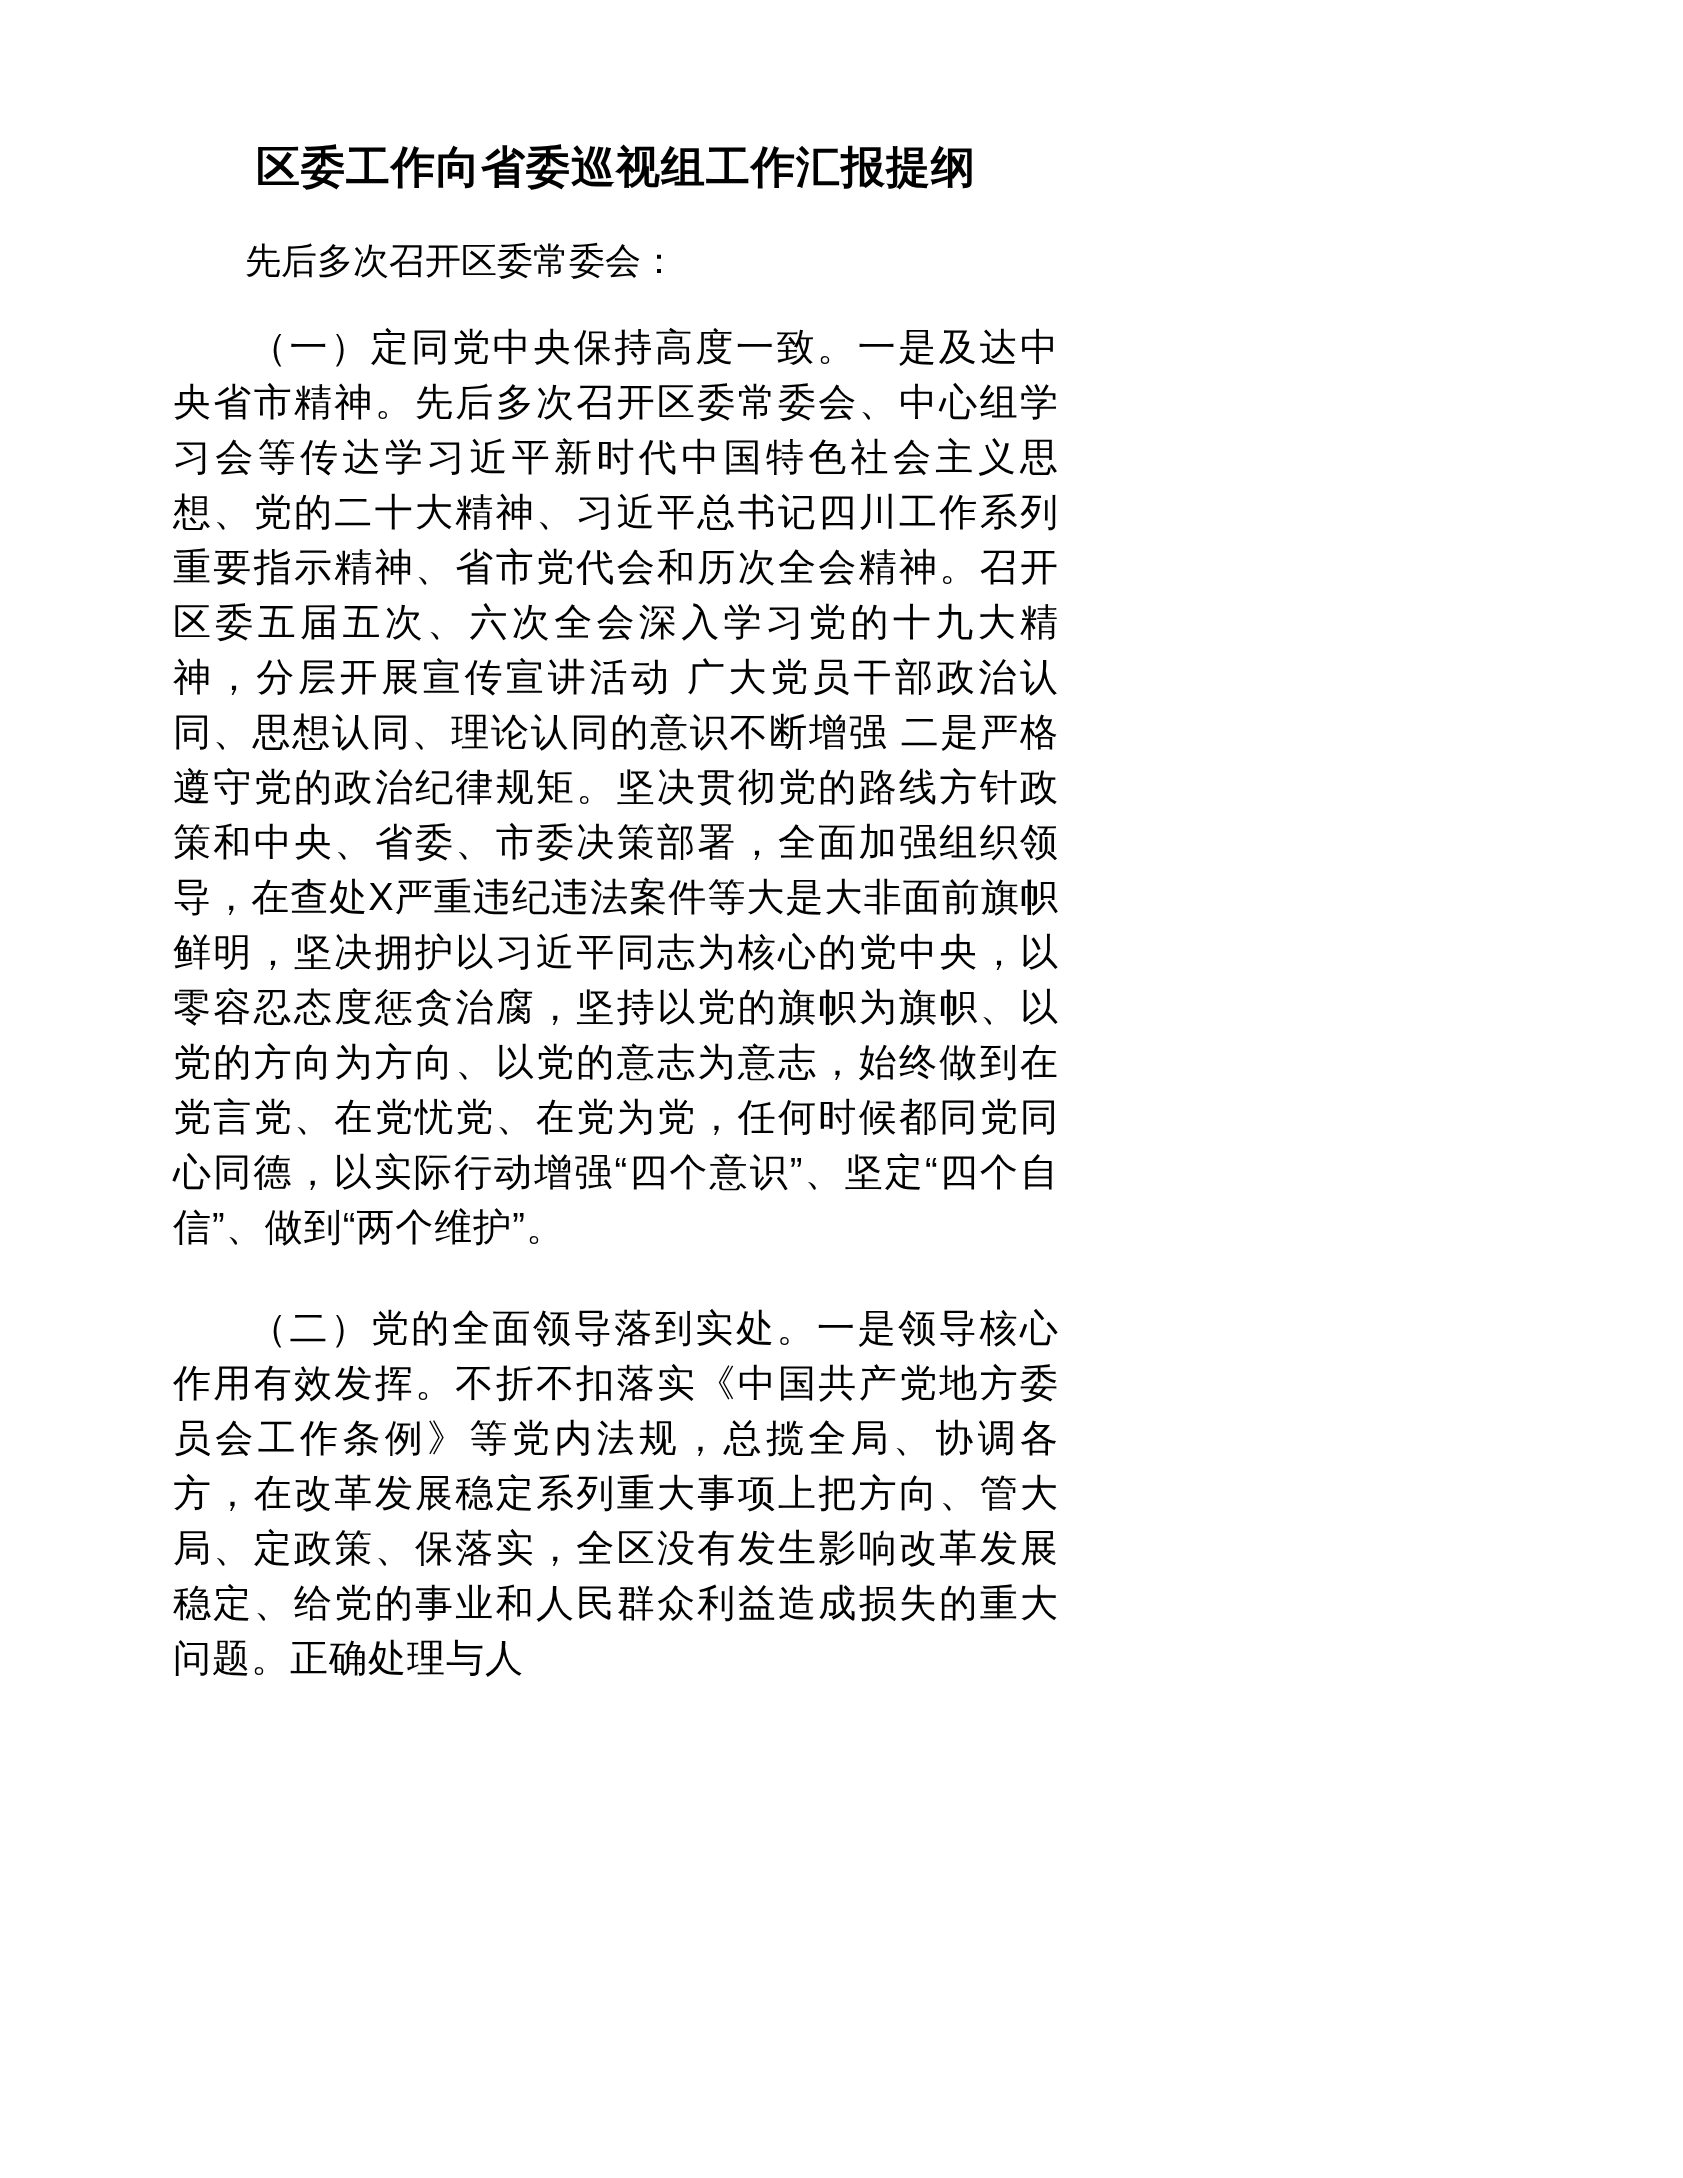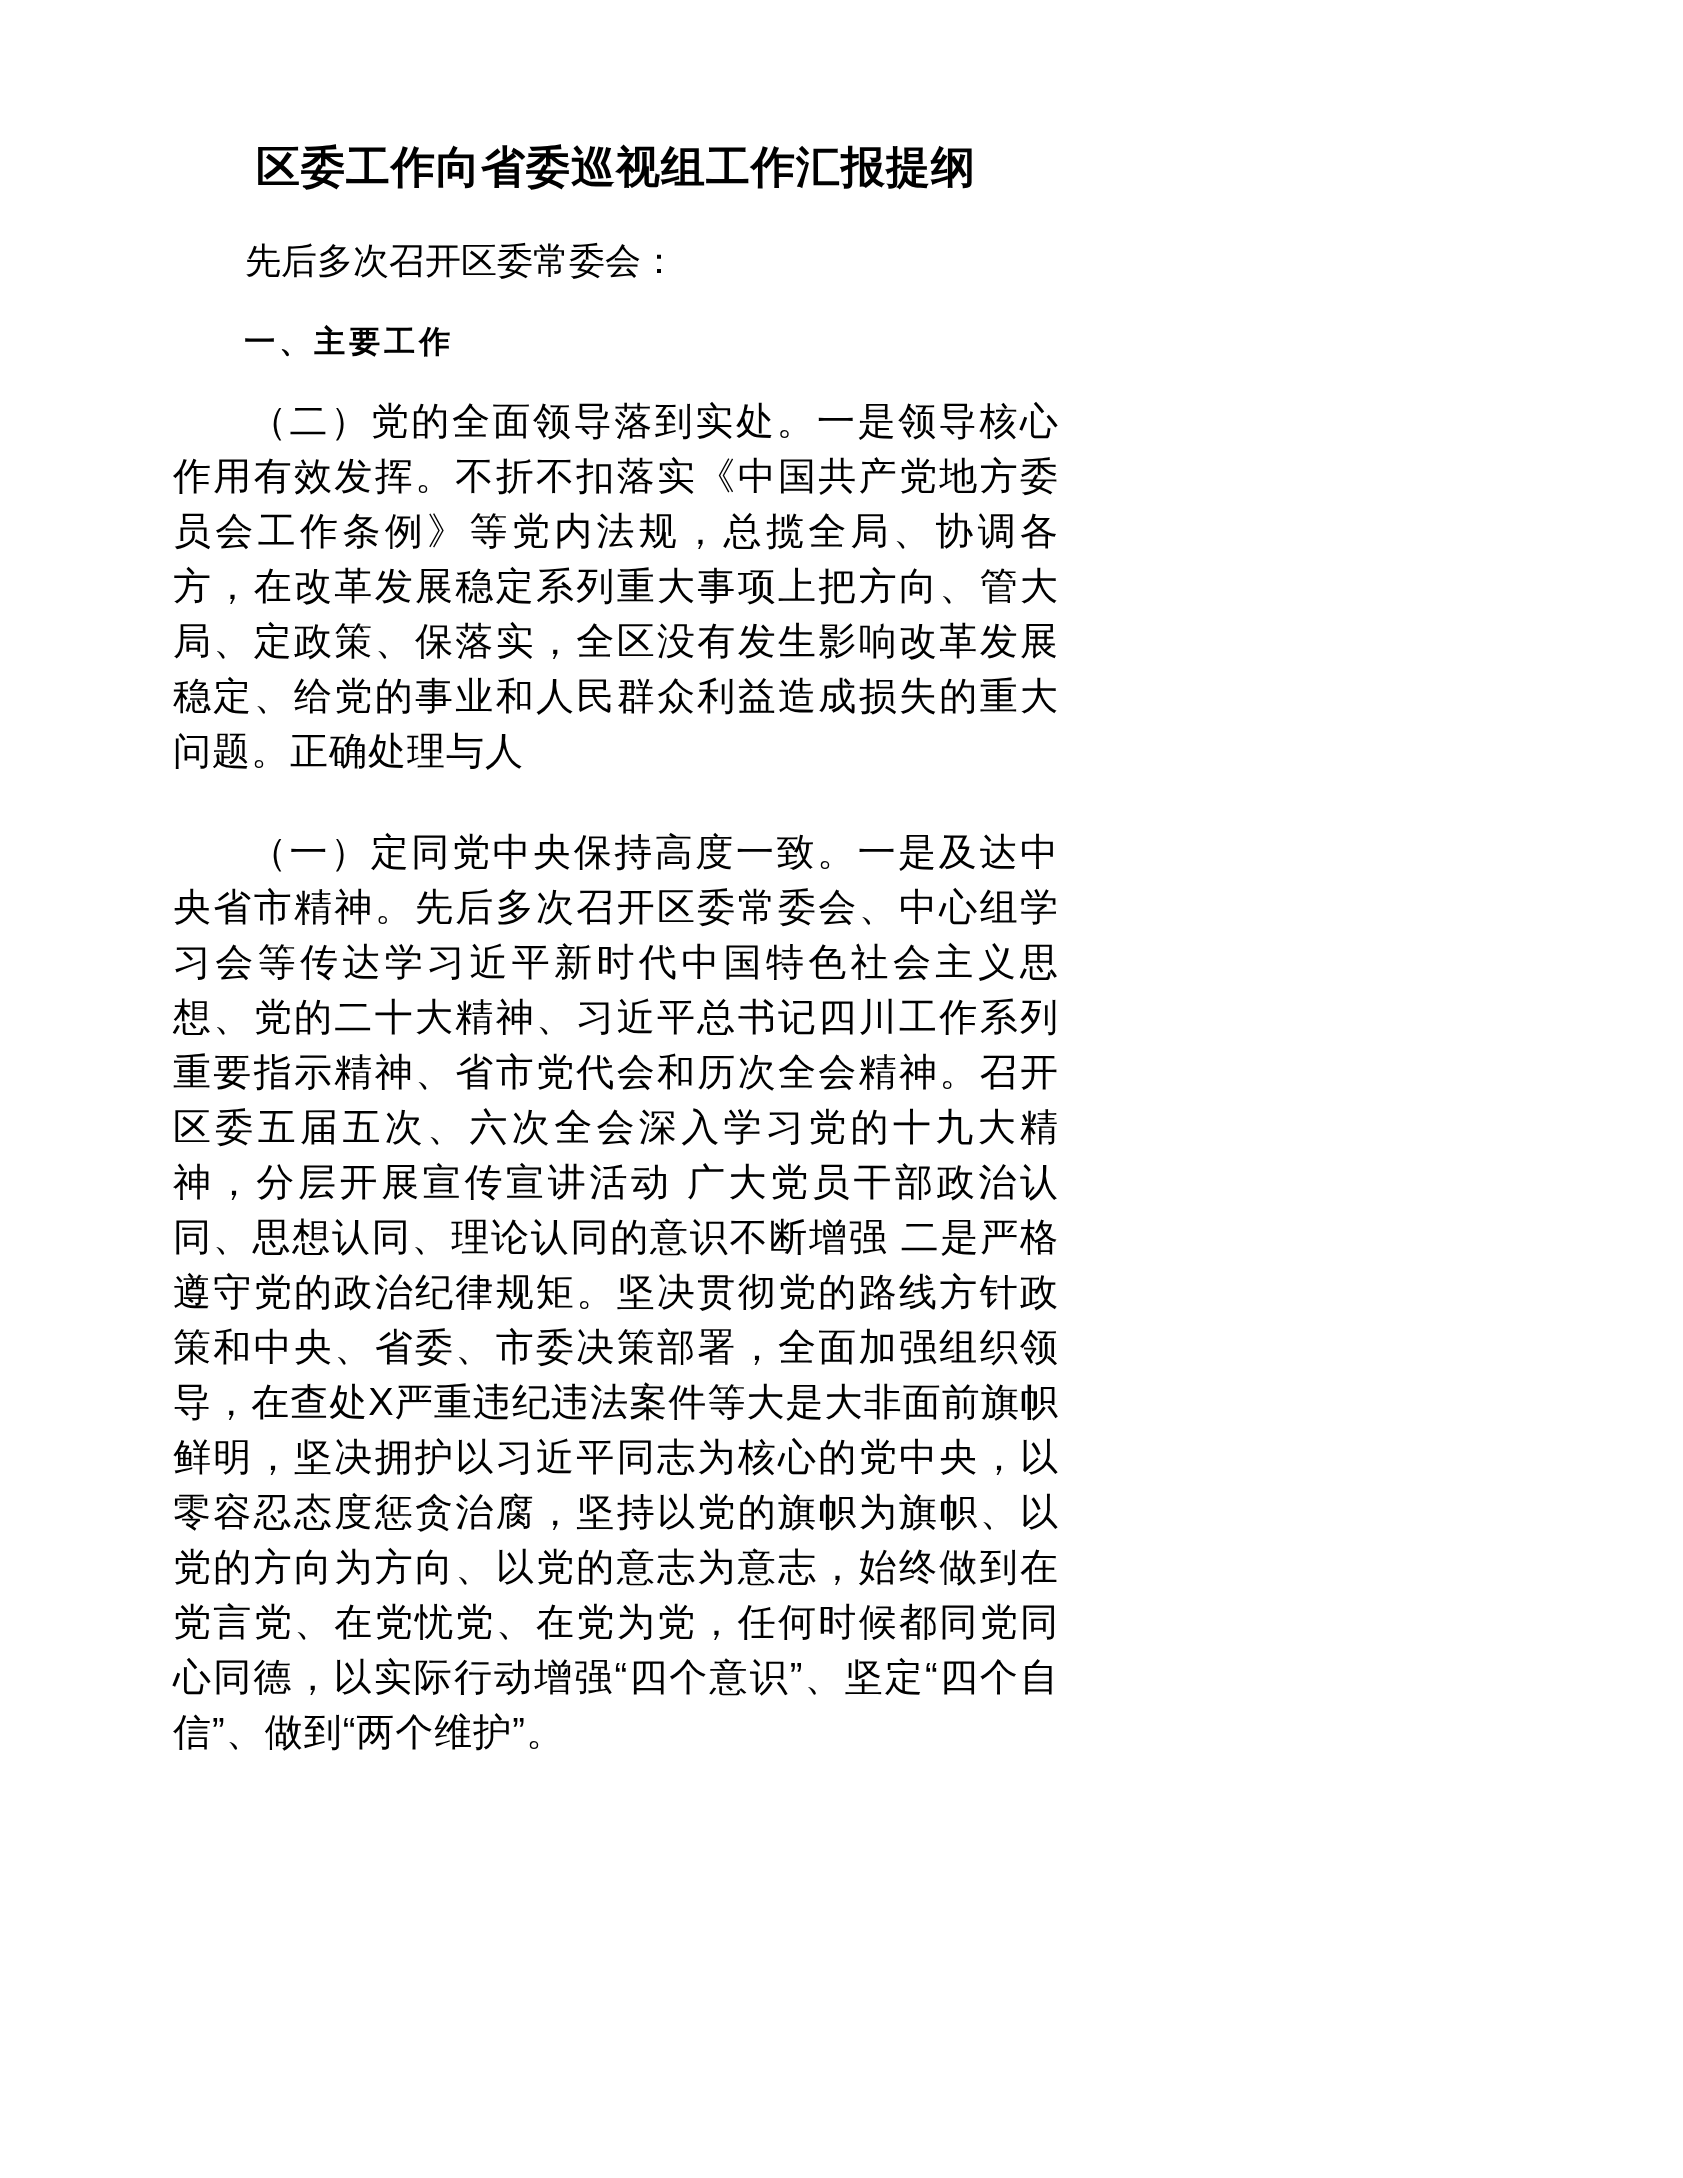--- a/index.html
+++ b/index.html
@@ -57,21 +57,20 @@
 </head>
 <body>
 
 <div class="page">
   <div class="content">
 
     <h1 class="doc-title">区委工作向省委巡视组工作汇报提纲</h1>
 
     <p class="doc-intro">先后多次召开区委常委会：</p>
 
-    <h2 class="doc-heading">一、主要工作</h2>
+
+    <p class="doc-para">（一）定同党中央保持高度一致。一是及达中央省市精神。先后多次召开区委常委会、中心组学习会等传达学习近平新时代中国特色社会主义思想、党的二十大精神、习近平总书记四川工作系列重要指示精神、省市党代会和历次全会精神。召开区委五届五次、六次全会深入学习党的十九大精神，分层开展宣传宣讲活动 广大党员干部政治认同、思想认同、理论认同的意识不断增强 二是严格遵守党的政治纪律规矩。坚决贯彻党的路线方针政策和中央、省委、市委决策部署，全面加强组织领导，在查处X严重违纪违法案件等大是大非面前旗帜鲜明，坚决拥护以习近平同志为核心的党中央，以零容忍态度惩贪治腐，坚持以党的旗帜为旗帜、以党的方向为方向、以党的意志为意志，始终做到在党言党、在党忧党、在党为党，任何时候都同党同心同德，以实际行动增强“四个意识”、坚定“四个自信”、做到“两个维护”。</p>
 
     <p class="doc-para">（二）党的全面领导落到实处。一是领导核心作用有效发挥。不折不扣落实《中国共产党地方委员会工作条例》等党内法规，总揽全局、协调各方，在改革发展稳定系列重大事项上把方向、管大局、定政策、保落实，全区没有发生影响改革发展稳定、给党的事业和人民群众利益造成损失的重大问题。正确处理与人</p>
-
-    <p class="doc-para">（一）定同党中央保持高度一致。一是及达中央省市精神。先后多次召开区委常委会、中心组学习会等传达学习近平新时代中国特色社会主义思想、党的二十大精神、习近平总书记四川工作系列重要指示精神、省市党代会和历次全会精神。召开区委五届五次、六次全会深入学习党的十九大精神，分层开展宣传宣讲活动 广大党员干部政治认同、思想认同、理论认同的意识不断增强 二是严格遵守党的政治纪律规矩。坚决贯彻党的路线方针政策和中央、省委、市委决策部署，全面加强组织领导，在查处X严重违纪违法案件等大是大非面前旗帜鲜明，坚决拥护以习近平同志为核心的党中央，以零容忍态度惩贪治腐，坚持以党的旗帜为旗帜、以党的方向为方向、以党的意志为意志，始终做到在党言党、在党忧党、在党为党，任何时候都同党同心同德，以实际行动增强“四个意识”、坚定“四个自信”、做到“两个维护”。</p>
 
   </div>
 </div>
 
 
 </body></html>

